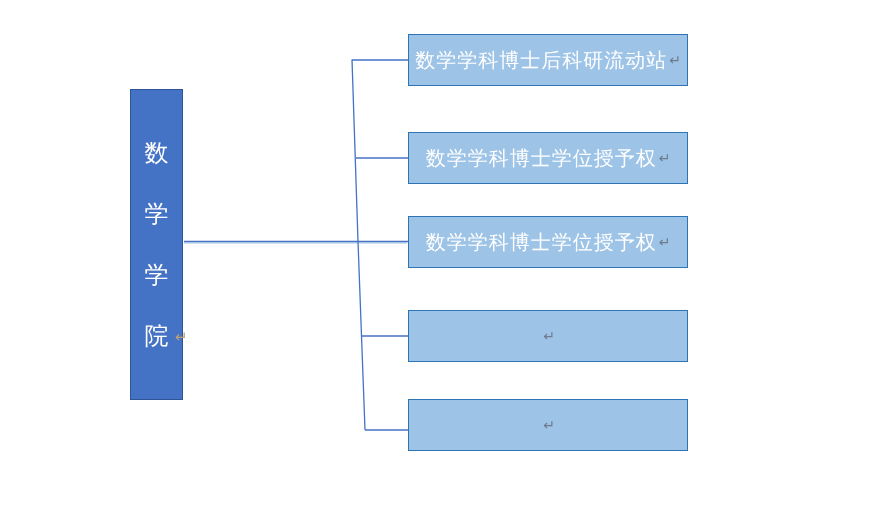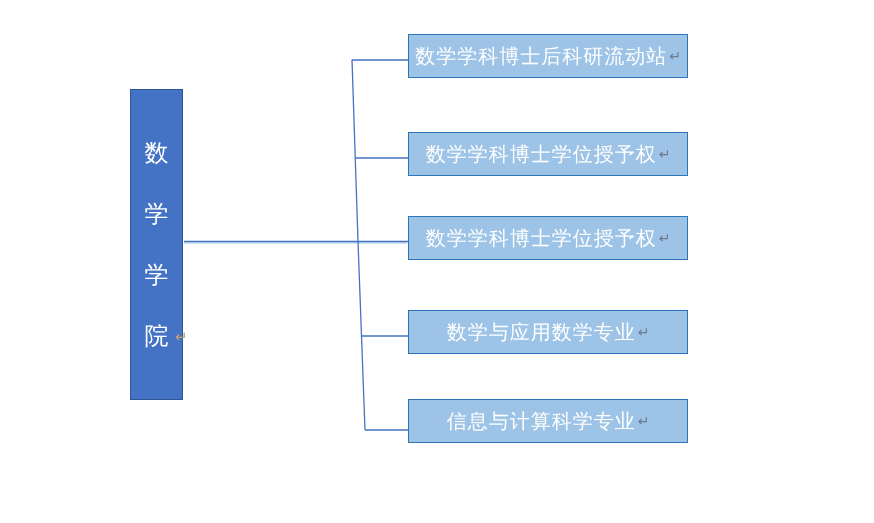--- a/index.html
+++ b/index.html
@@ -32,21 +32,21 @@
   }
   .root-ret{
     position:absolute;
     left:44px;top:238px;
     font-size:15px;
     color:#BD9F72;
   }
   
   .child-node{
     position:absolute;
-    left:408px;width:280px;height:44px;
+    left:408px;width:280px;height:52px;
     background:#9DC3E6;
     border:1.5px solid #2E75B6;
     box-sizing:border-box;
     display:flex;align-items:center;justify-content:center;
   }
   .child-label{
     color:#ffffff;
     font-size:20px;
     letter-spacing:1px;
     white-space:nowrap;
@@ -98,22 +98,20 @@
     <span class="child-label">数学学科博士学位授予权</span>
     <span class="ret-mark">↵</span>
   </div>
 
   <div class="child-node n3">
     <span class="child-label">数学学科博士学位授予权</span>
     <span class="ret-mark">↵</span>
   </div>
 
   <div class="child-node n4">
-    <span class="child-label">数学与应用数学专业</span>
     <span class="ret-mark">↵</span>
   </div>
 
   <div class="child-node n5">
-    <span class="child-label">信息与计算科学专业</span>
     <span class="ret-mark">↵</span>
   </div>
 
 </div>
 
 </body></html>

